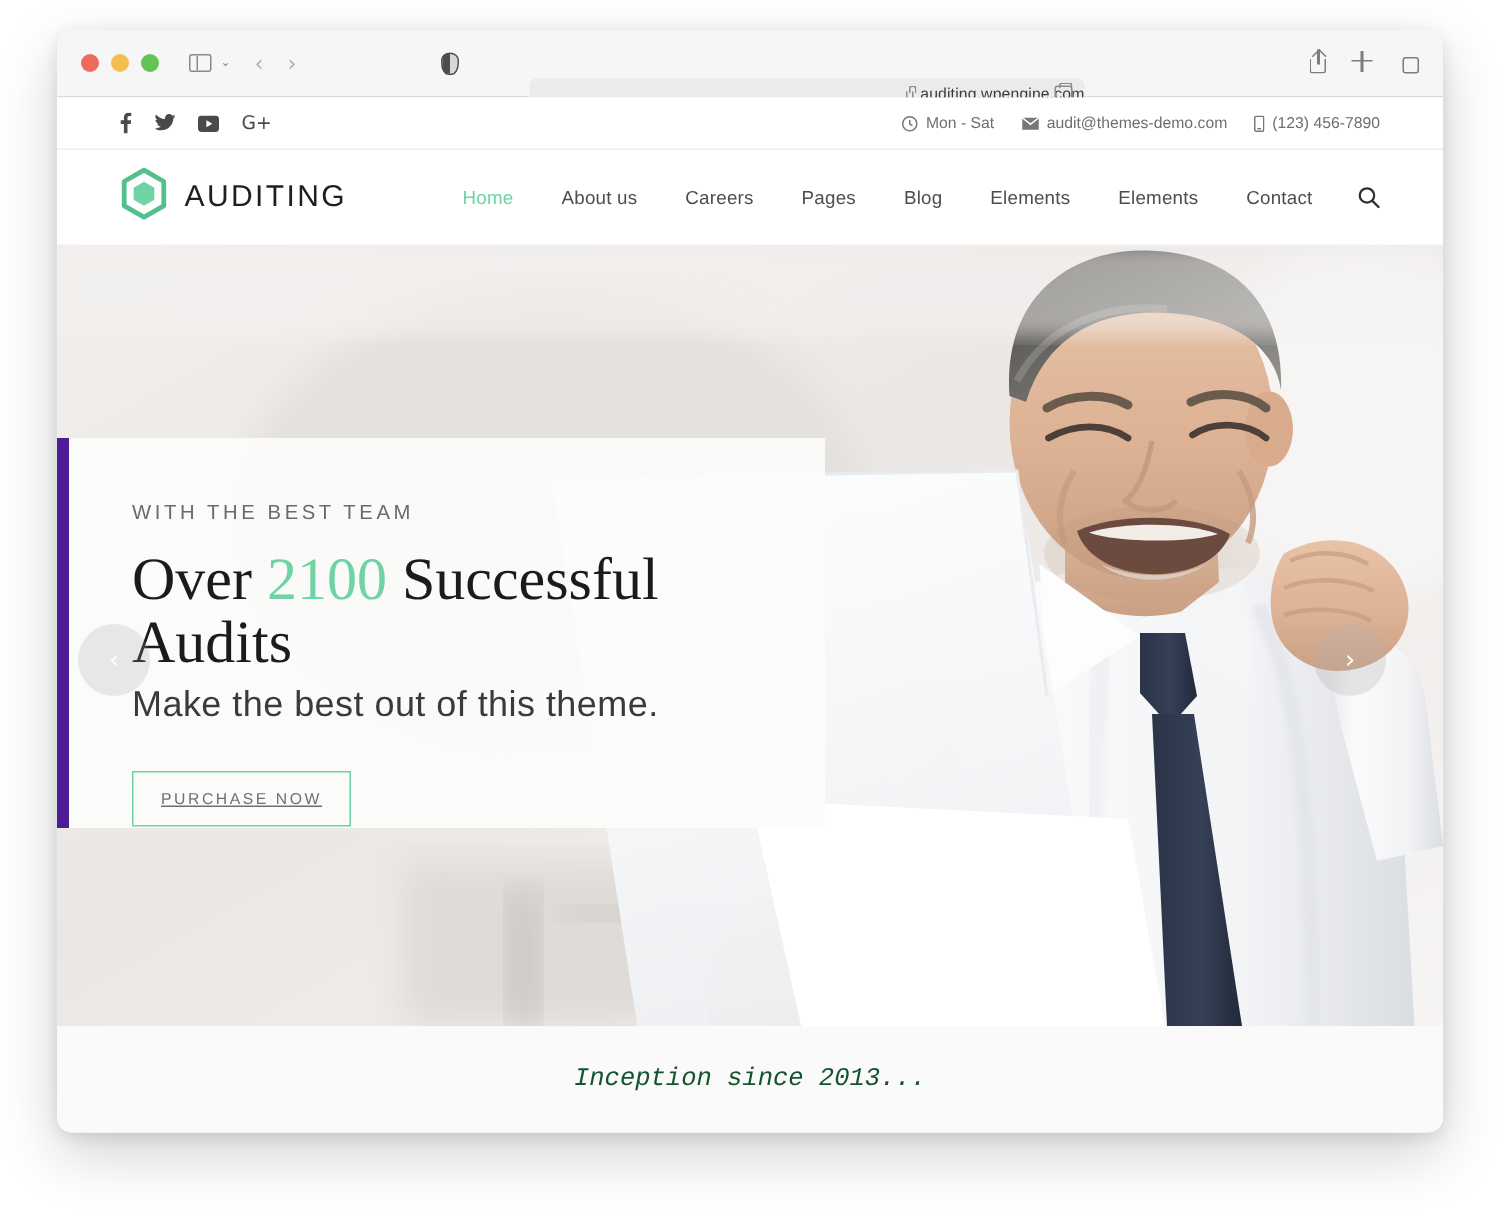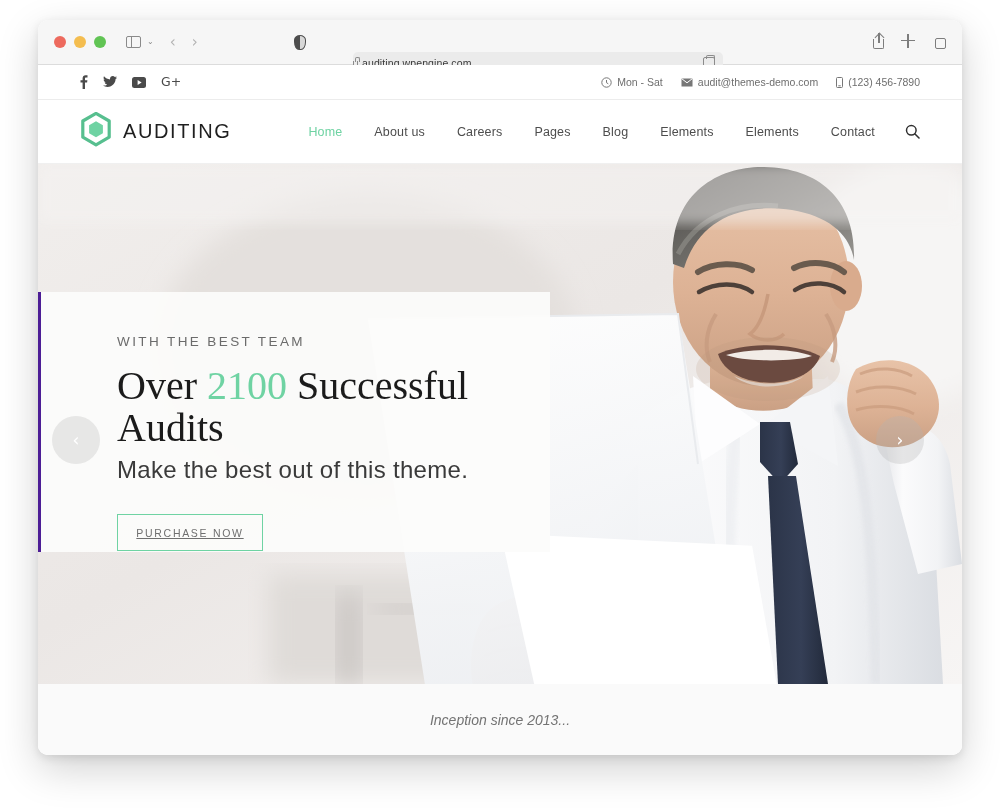--- a/index.html
+++ b/index.html
@@ -56,21 +56,21 @@
     width: 12px; height: 15px;
     background: linear-gradient(90deg, #4d4d4d 0 50%, #d8d8d8 50% 100%);
     border: 1.2px solid #4d4d4d;
     border-radius: 6px 6px 5px 5px / 5px 5px 8px 8px;
   }
 
   .url-bar {
     position: absolute; left: 315px; top: 32px;
     width: 370px; height: 22px;
     background: #ebebeb; border-radius: 5px;
-    display: flex; align-items: center; justify-content: flex-start;
+    display: flex; align-items: center; justify-content: flex-end;
     gap: 4px;
   }
   .url-lock {
     width: 5px; height: 6px; border: 1.1px solid #8b8b8b; border-top: none;
     position: relative; margin-top: 1px;
   }
   .url-lock::before {
     content: ""; position: absolute; left: 0.6px; top: -4px;
     width: 3px; height: 4px;
     border: 1.1px solid #8b8b8b; border-bottom: none;
@@ -161,22 +161,21 @@
   .hero {
     position: relative; height: 520px; overflow: hidden;
     background: #efeceb;
   }
   .hero-photo { position: absolute; inset: 0; overflow: hidden; }
 
   .hero-card {
     position: absolute; left: 0; top: 128px;
     width: 512px; height: 260px;
     background: rgba(252,252,251,0.93);
-    border-left: 3px solid #4c1d95;
-    padding-left: 34px;
+    border-left: 8px solid #4c1d95;
   }
   .hero-inner { padding: 42px 0 0 42px; }
   .kicker {
     font-size: 13.5px; letter-spacing: 2.4px; color: #6b6b6b;
     font-family: "Liberation Sans", sans-serif; font-weight: 300;
   }
   .hero-title {
     margin-top: 16px;
     font-family: "Liberation Serif", serif;
     font-size: 40px; color: #1b1b1b; font-weight: 400; line-height: 1.05;
@@ -207,22 +206,22 @@
   }
   .slider-arrow.left { left: 14px; }
   .slider-arrow.right { right: 38px; background: rgba(180,180,180,0.30); }
 
   
   .bottom-strip {
     height: 71px; background: #fafafa;
     display: flex; align-items: center; justify-content: center;
   }
   .inception {
-    font-family: Liberation Sans, sans-serif; font-style: italic;
-    font-size: 14px; color: #737373;
+    font-family: Liberation Mono, monospace; font-style: italic;
+    font-size: 17px; color: #14532d;
   }
 </style>
 </head>
 <body>
 
 <div class="browser-window">
 
   <div class="chrome-bar">
     <div class="traffic-lights">
       <span class="dot red"></span>

